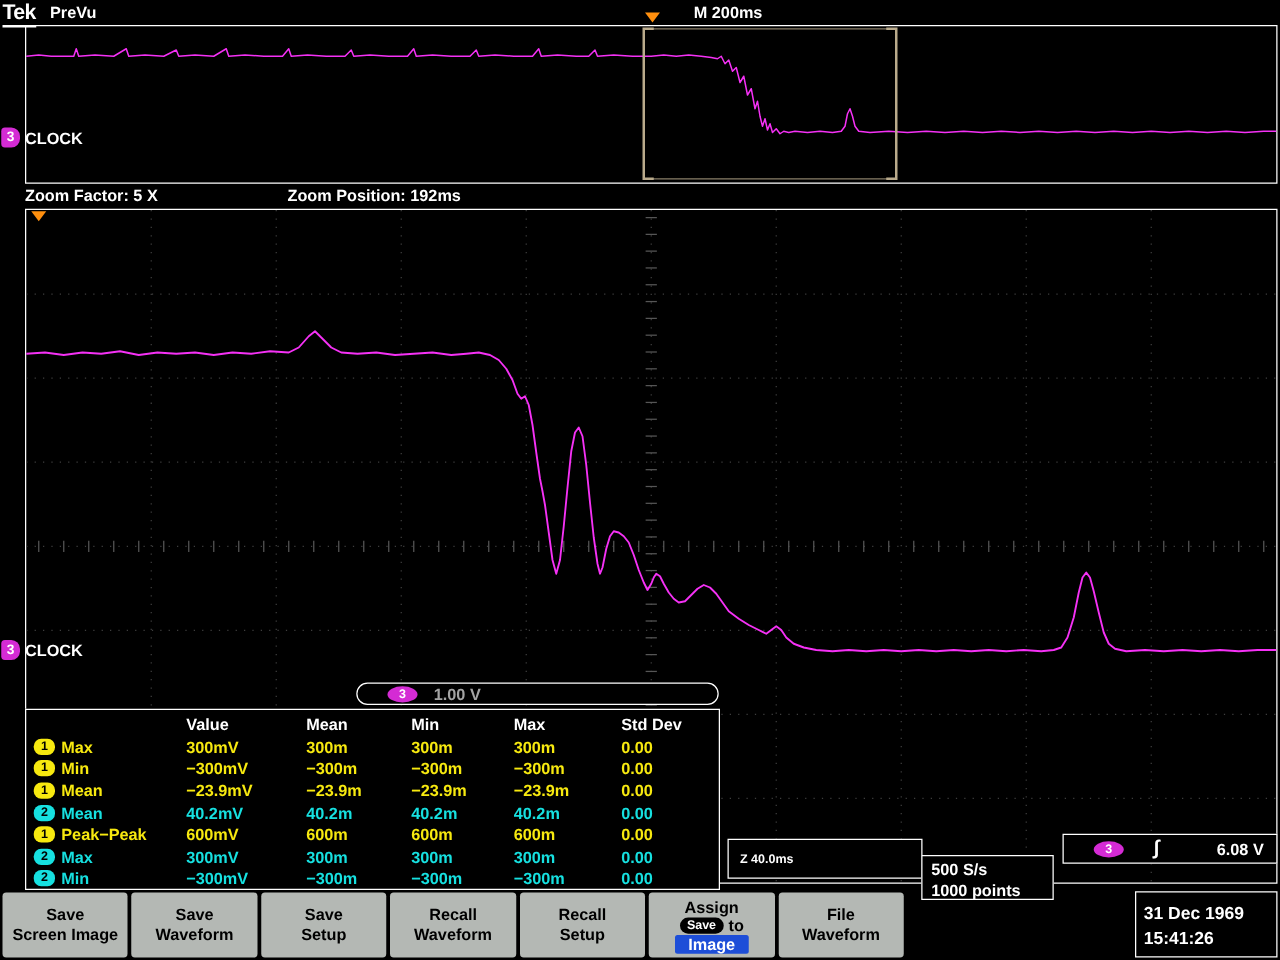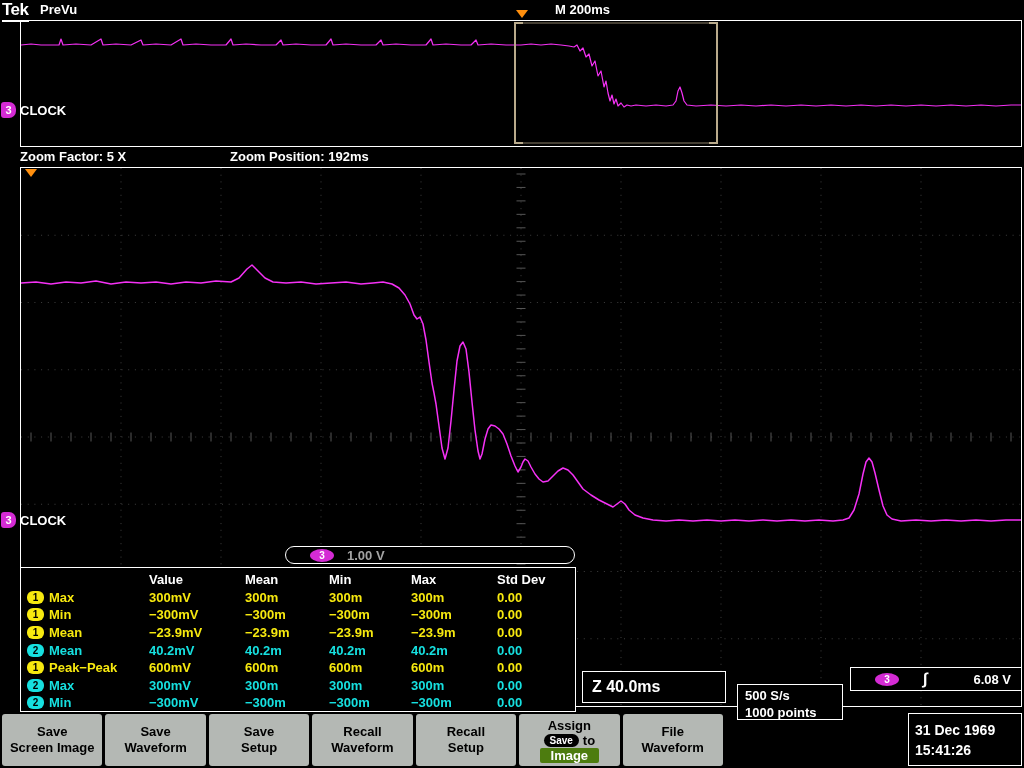--- a/index.html
+++ b/index.html
@@ -42,34 +42,34 @@
   
   .meas-table { left:20px; top:567px; width:556px; height:145px; border:1px solid #fff; background:#000; padding:3px 0 0 6px; z-index:3; }
   .m-row { display:grid; grid-template-columns:122px 96px 84px 82px 86px auto; height:17.6px; align-items:center; }
   .m-head { color:#fff; }
   .m-name { display:flex; align-items:center; gap:5px; }
   .ch-badge { width:17px; height:13px; border-radius:6px; display:inline-flex; align-items:center; justify-content:center; color:#000; font-size:10px; font-weight:bold; }
   .c1 { background:#f7e90f; } .c2 { background:#16e0e0; }
   .c1t { color:#f7e90f; } .c2t { color:#16e0e0; }
 
   
-  .zbox { left:582px; top:671px; width:144px; height:32px; border:1px solid #fff; background:#000; display:flex; align-items:center; padding-left:9px; font-size:16px; z-index:3; }
+  .zbox { left:582px; top:671px; width:156px; height:32px; border:1px solid #fff; background:#000; display:flex; align-items:center; padding-left:9px; font-size:10px; z-index:3; }
   .srate { left:737px; top:684px; width:106px; height:36px; border:1px solid #fff; background:#000; padding:2px 0 0 7px; line-height:17px; z-index:3; }
   .trigbox { left:850px; top:667px; width:172px; height:24px; border:1px solid #fff; background:#000; display:flex; align-items:center; z-index:3; }
   .trigbox .ch3-ellipse { margin-left:24px; }
   .slope { margin-left:24px; color:#fff; font-size:16px; line-height:14px; }
   .trig-level { margin-left:auto; margin-right:10px; }
 
   
   .menu { left:2px; top:714px; width:721px; height:52px; display:flex; gap:3px; }
   .mbtn { flex:1; background:#b4b8b4; color:#000; display:flex; flex-direction:column; align-items:center; justify-content:center; line-height:16px; text-align:center; border-radius:3px; cursor:pointer; }
   .mbtn.assign { line-height:15px;justify-content:center; }
   .assign-mid { display:flex; align-items:center; gap:4px; }
   .save-pill { background:#000; color:#fff; border-radius:8px; padding:0 6px; font-size:10px; line-height:13px; display:inline-block; }
-  .img-target { background:#4d7c0f; color:#fff; padding:0 11px; border-radius:2px; }
+  .img-target { background:#1d4ed8; color:#fff; padding:0 11px; border-radius:2px; }
 
   .datebox { left:908px; top:713px; width:114px; height:53px; border:1px solid #fff; background:#000; font-size:14px; display:flex; flex-direction:column; justify-content:center; padding-left:6px; line-height:20px; }
 </style>
 </head>
 <body>
 
 <div class="screen">
 
   <div class="abs logo">Tek</div>
   <div class="abs prevu">PreVu</div>

